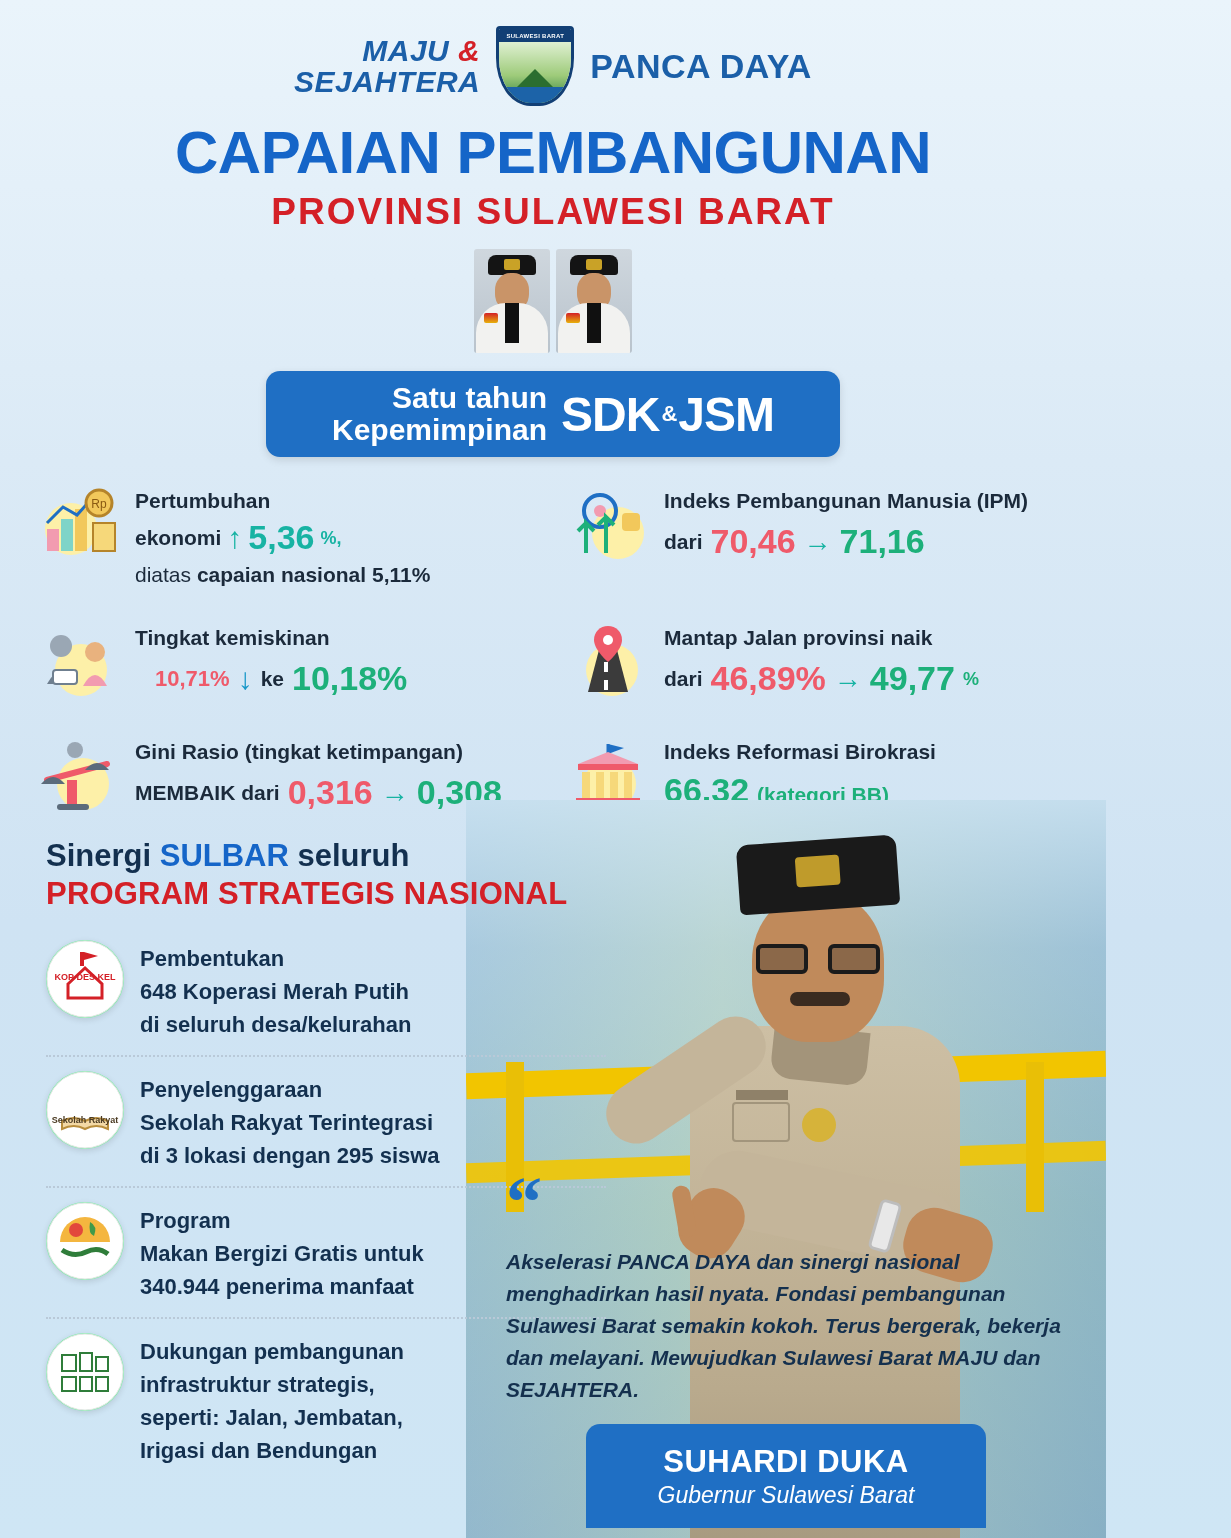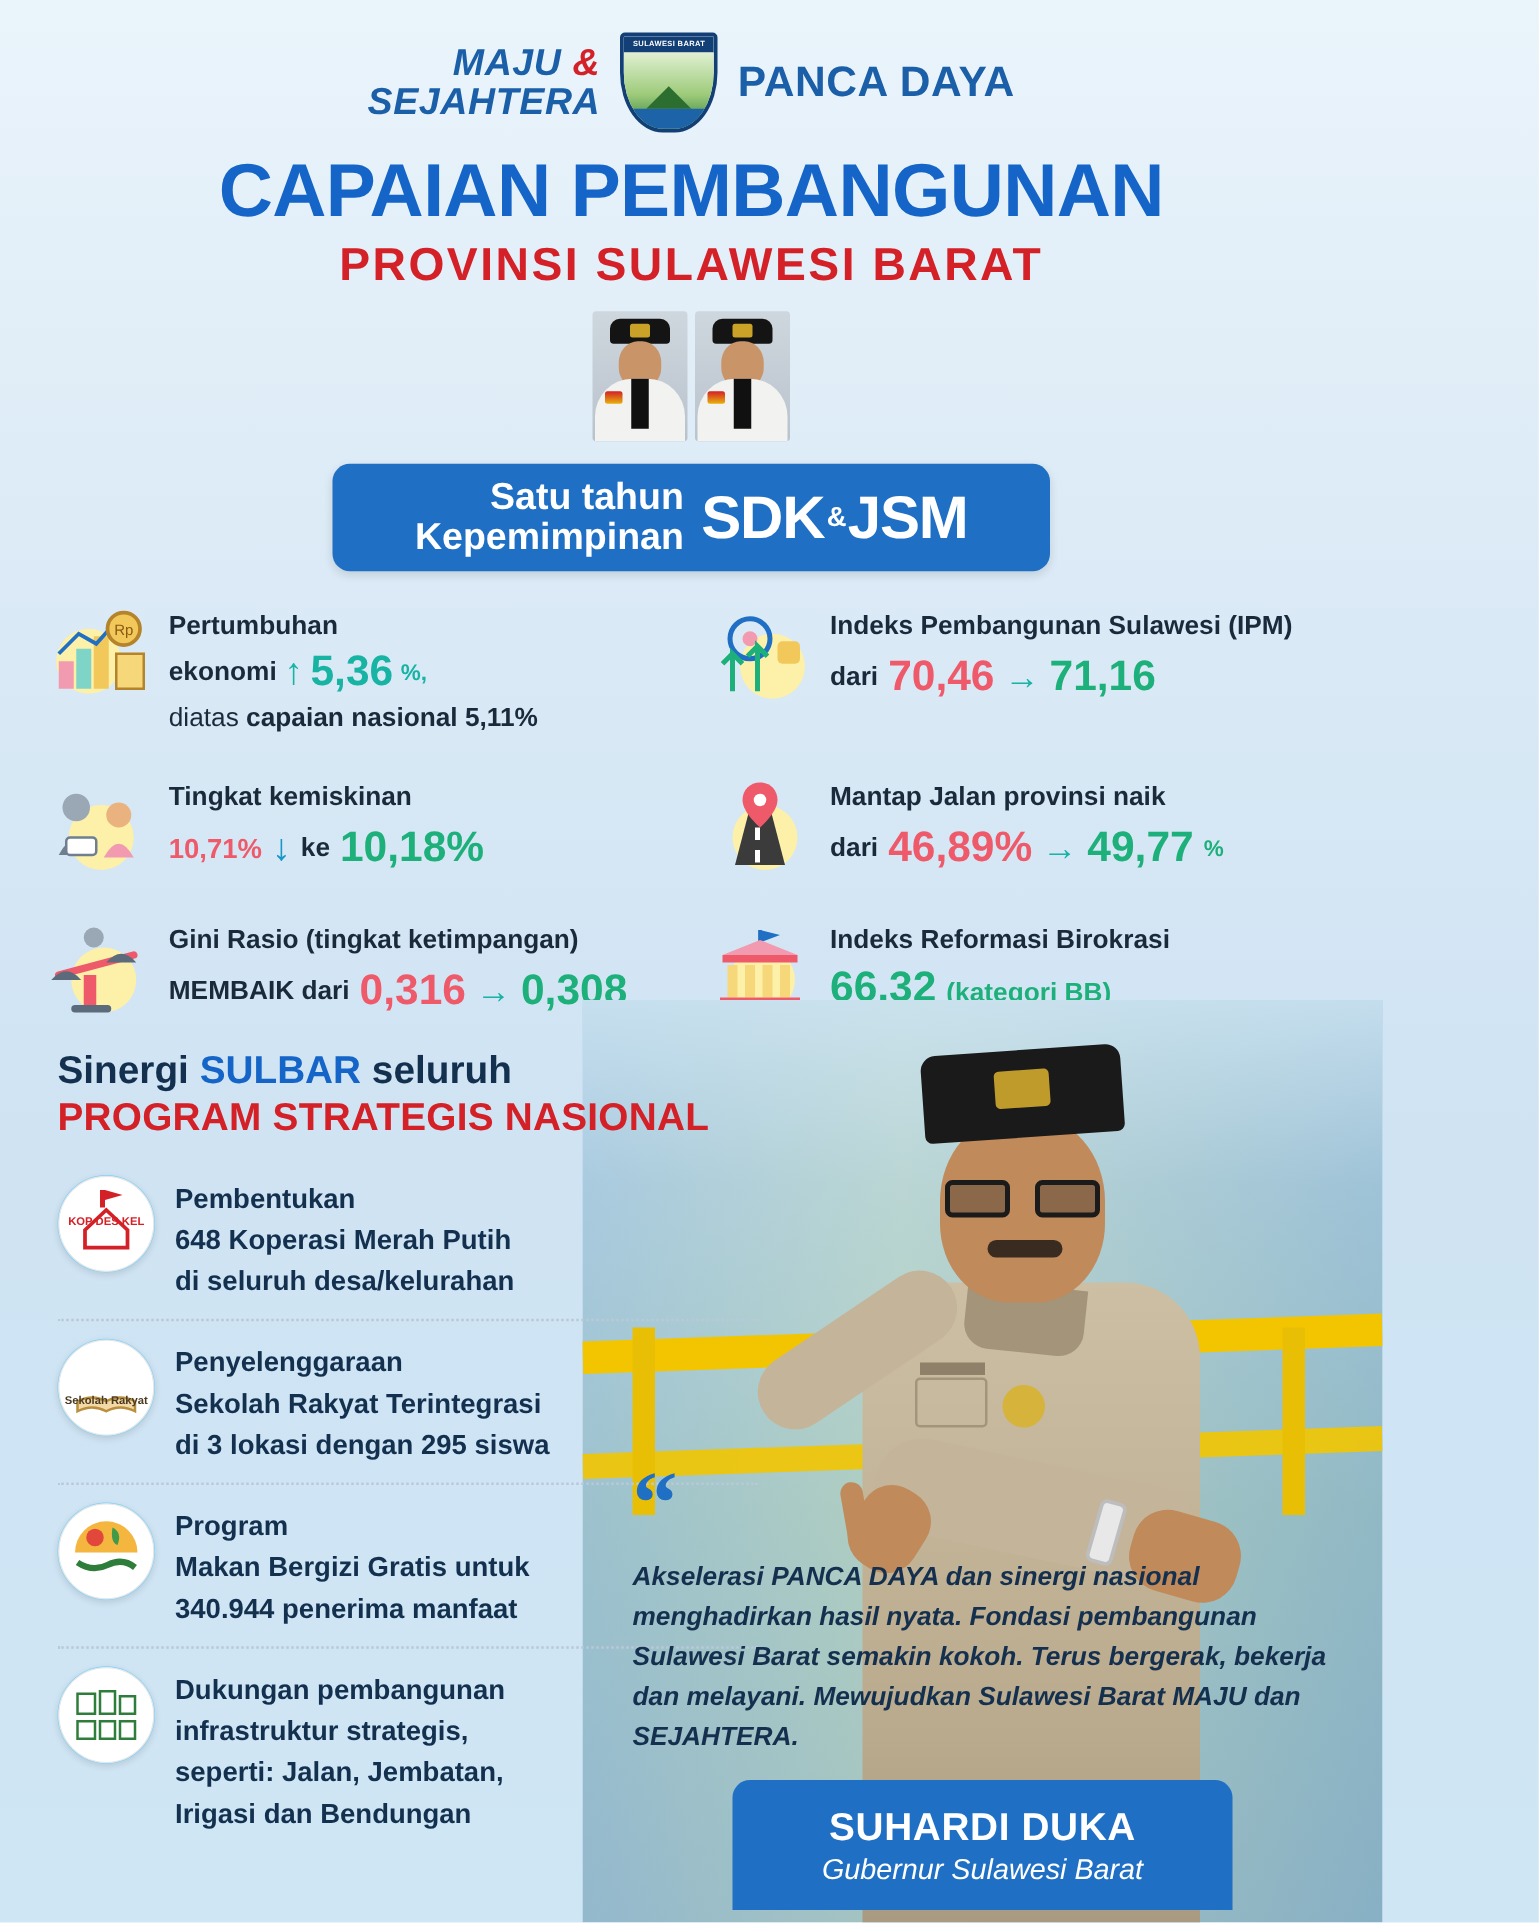--- a/index.html
+++ b/index.html
@@ -133,21 +133,21 @@
   .sinergi h4 { font-size: 31px; color: #d42027; font-weight: bold; letter-spacing: .2px; margin-top: 2px;}
 
   .prog-list { margin-top: 14px; }
   .prog {
     display: flex; gap: 16px; align-items: flex-start;
     padding: 14px 0; border-bottom: 2px dotted #b9c9d8;
   }
   .prog:last-child { border-bottom: none; }
   .prog .pic {
     width: 78px; height: 78px; flex: 0 0 78px; border-radius: 50%;
-    background: #7dd3fc; box-shadow: 0 2px 6px rgba(0,0,0,.12);
+    background: #86efac; box-shadow: 0 2px 6px rgba(0,0,0,.12);
     display: flex; align-items: center; justify-content: center;
     font-size: 11px; font-weight: bold; text-align: center; color: #d42027;
     position: relative; overflow: hidden;
   }
   .prog .ptxt { font-size: 22px; color: #13304f; font-weight: bold; line-height: 1.5; padding-top: 2px; }
 
   
   .photo {
     position: absolute; right: 0; top: 800px; width: 640px; height: 738px;
     overflow: hidden; z-index: 1;
@@ -345,21 +345,21 @@
         <svg width="84" height="84" viewBox="0 0 84 84">
           <circle cx="52" cy="50" r="26" fill="#fdf0a8"></circle>
           <circle cx="34" cy="28" r="16" fill="none" stroke="#1f6fc4" stroke-width="4"></circle>
           <circle cx="34" cy="28" r="6" fill="#f29bb0"></circle>
           <path d="M20 70 L20 40 L28 48 L20 40 L12 48" stroke="#1db07a" stroke-width="4" fill="none"></path>
           <path d="M40 70 L40 34 L48 42 L40 34 L32 42" stroke="#1db07a" stroke-width="4" fill="none"></path>
           <rect x="56" y="30" width="18" height="18" rx="4" fill="#f2c85b"></rect>
         </svg>
       </div>
       <div class="txt">
-        <div>Indeks Pembangunan Sulawesi (IPM)</div>
+        <div>Indeks Pembangunan Manusia (IPM)</div>
         <div style="display:flex;align-items:center;gap:8px;margin-top:4px;">
           <span>dari</span>
           <span class="big red">70,46</span>
           <span class="arrow-r">→</span>
           <span class="big green">71,16</span>
         </div>
       </div>
     </div>
 
     <div class="stat">
@@ -368,21 +368,21 @@
           <circle cx="44" cy="50" r="26" fill="#fdf0a8"></circle>
           <circle cx="24" cy="26" r="11" fill="#9aa7b4"></circle>
           <path d="M10 64 Q24 38 40 64 Z" fill="#6f7f8f"></path>
           <rect x="16" y="50" width="24" height="14" rx="3" fill="#ffffff" stroke="#6f7f8f" stroke-width="2"></rect>
           <circle cx="58" cy="32" r="10" fill="#e9b27e"></circle>
           <path d="M46 66 Q58 44 70 66 Z" fill="#f29bb0"></path>
         </svg>
       </div>
       <div class="txt">
         <div>Tingkat kemiskinan</div>
-        <div style="display:flex;align-items:center;gap:8px;margin-top:4px;">
+        <div style="display:flex;align-items:center;gap:8px;margin-top:4px;margin-left:20px;">
           <span class="red" style="font-size:22px">10,71%</span>
           <span class="arrow-down">↓</span>
           <span>ke</span>
           <span class="big green">10,18%</span>
         </div>
       </div>
     </div>
 
     <div class="stat">
       <div class="icon">

